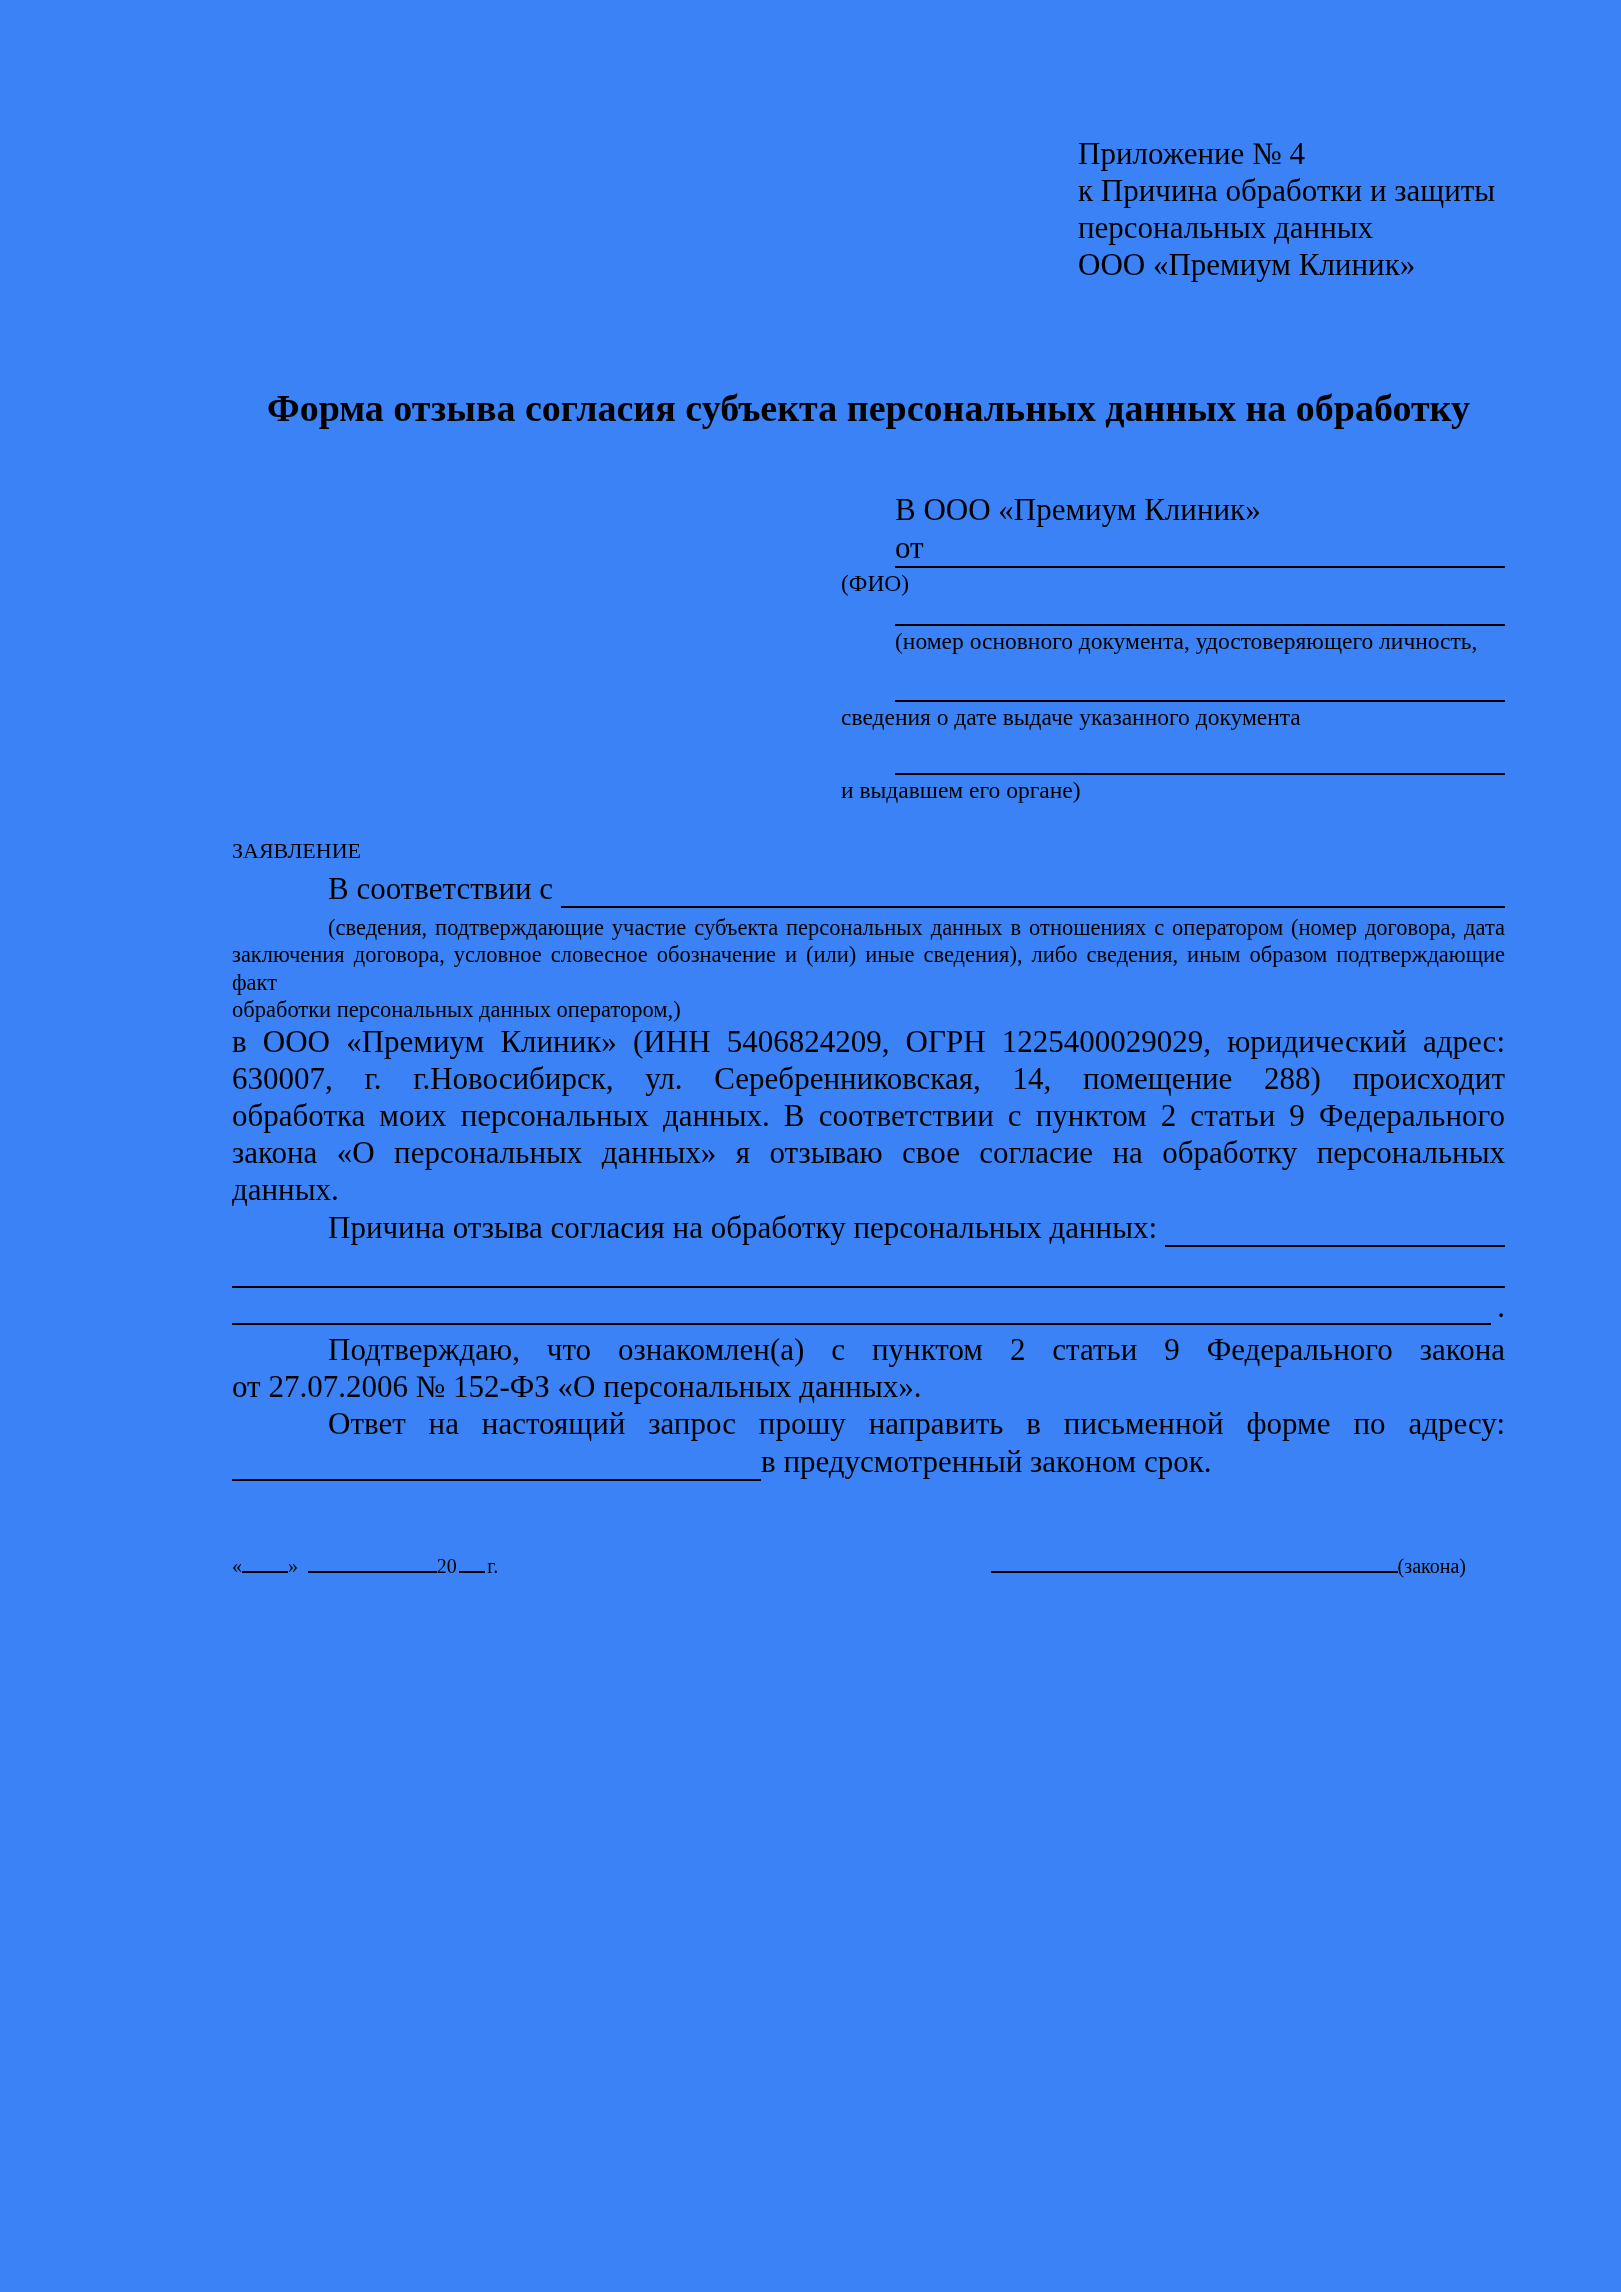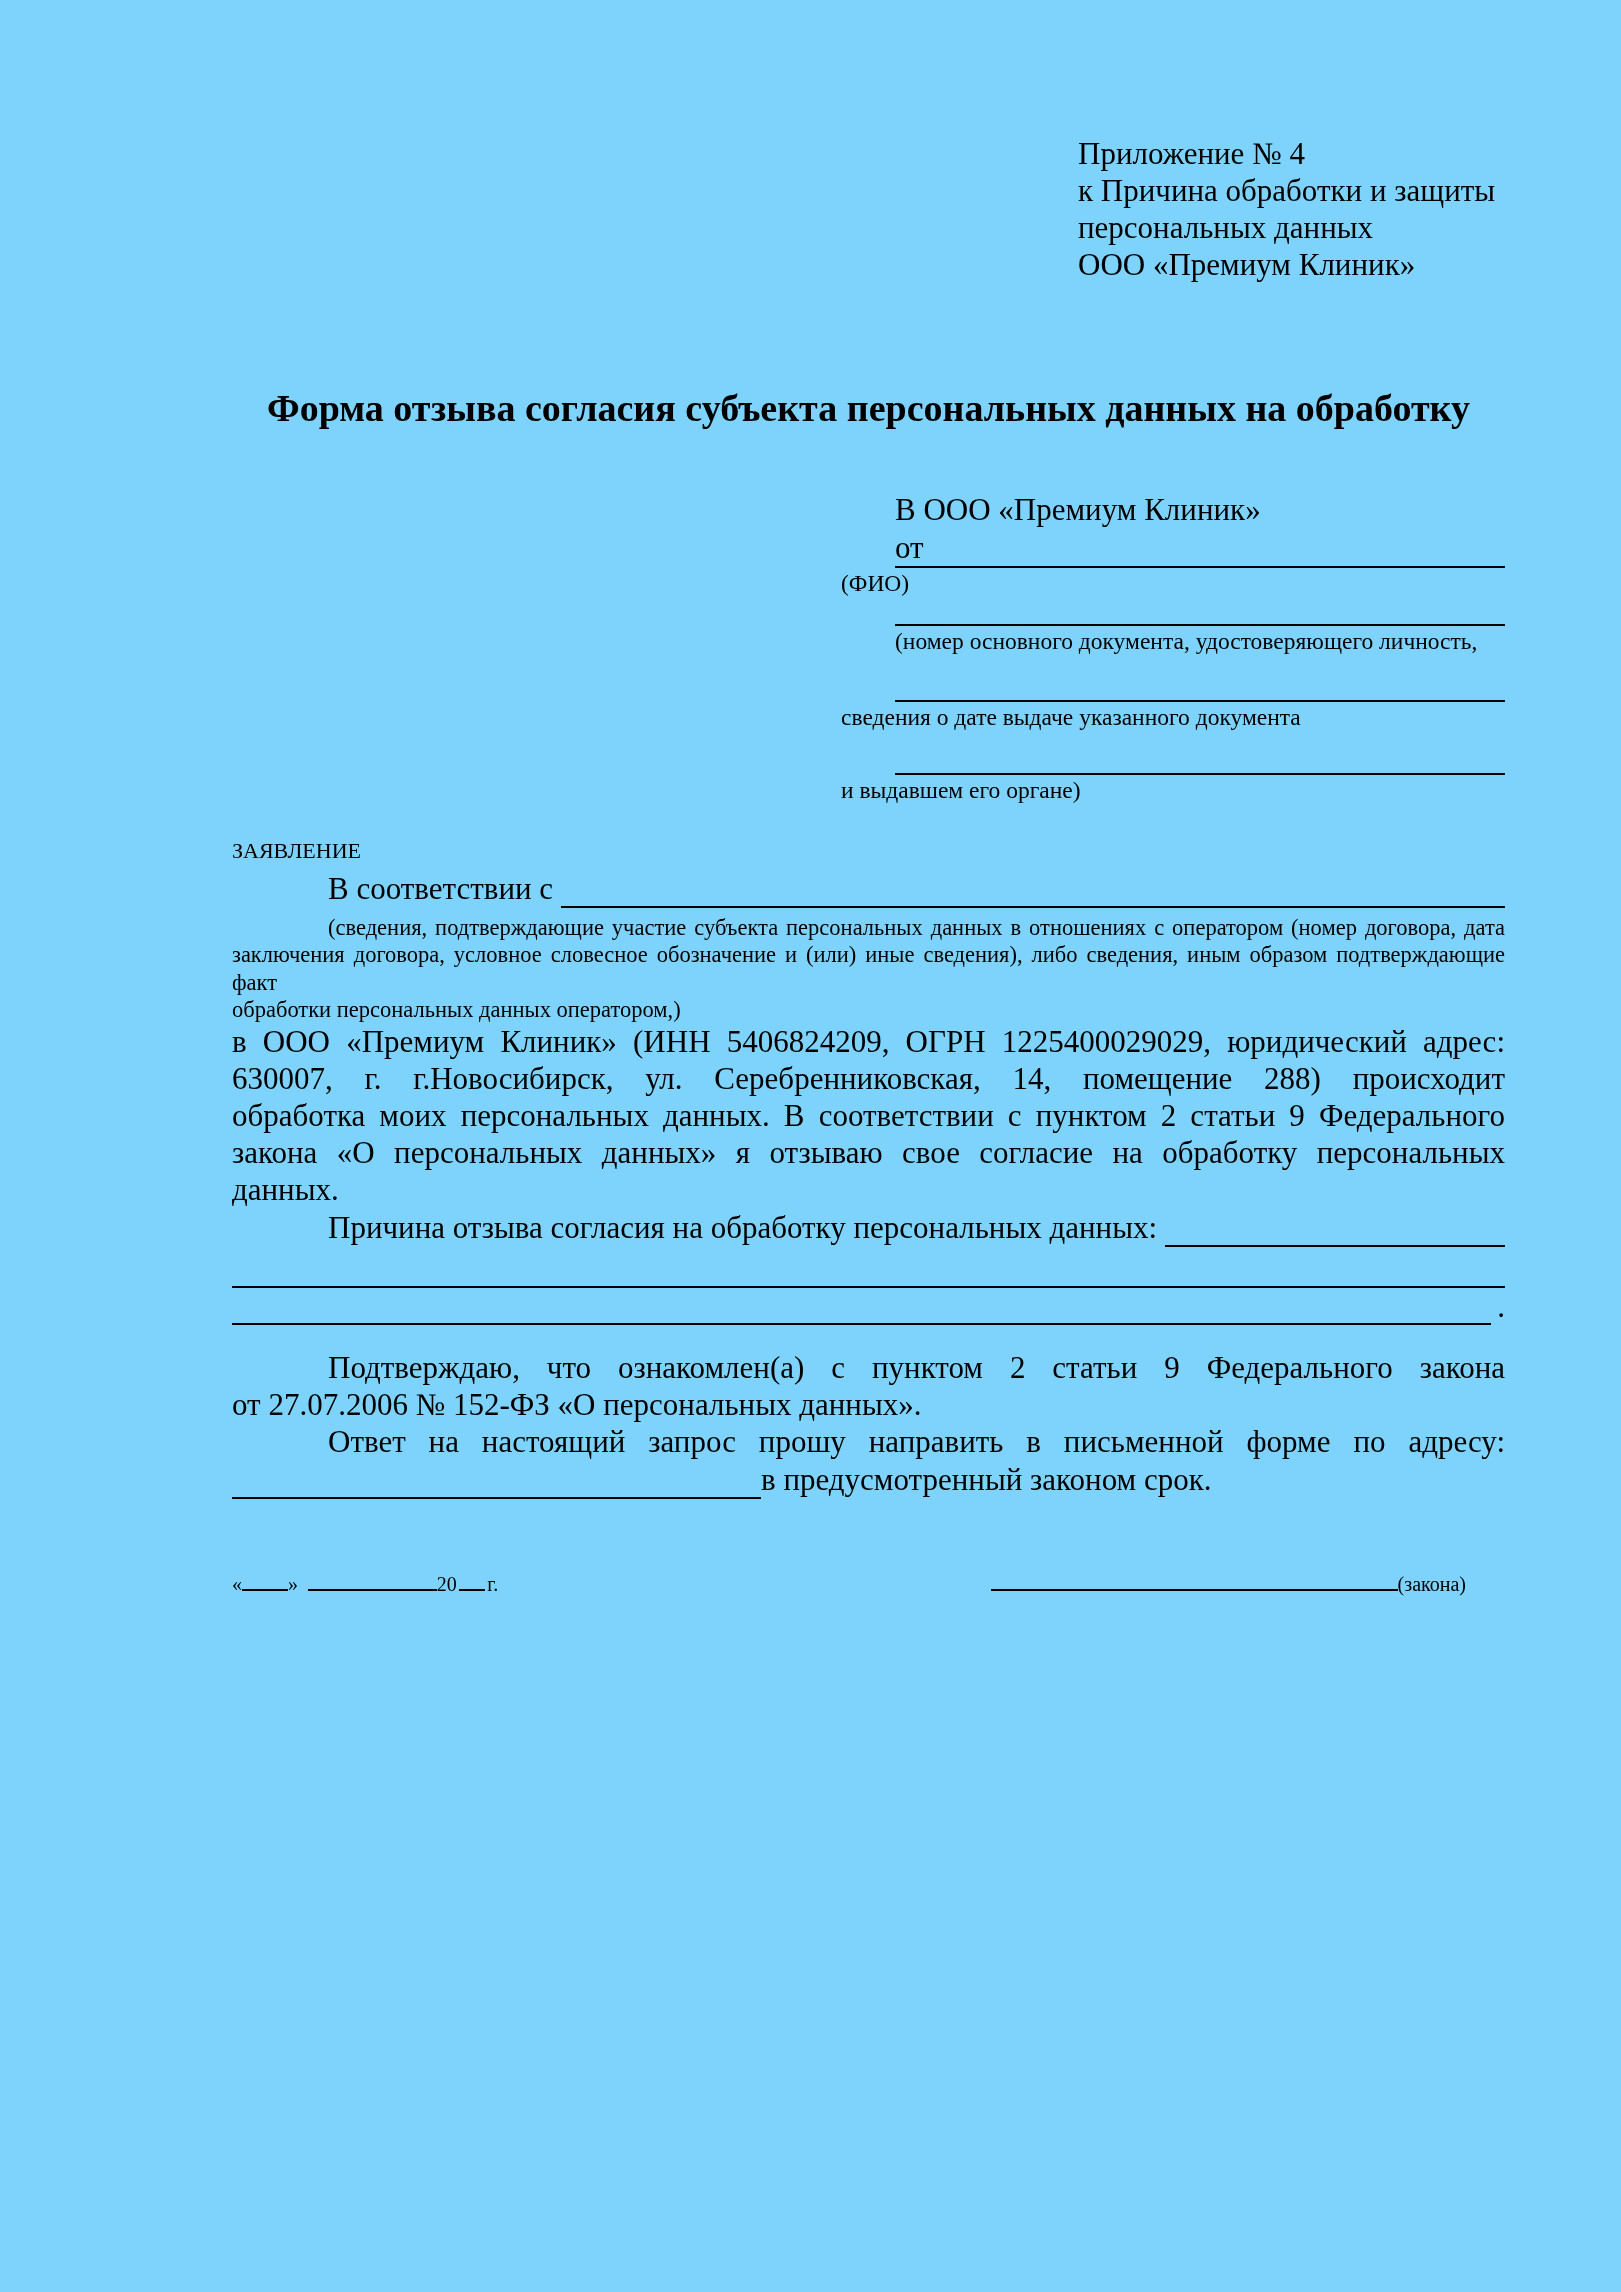--- a/index.html
+++ b/index.html
@@ -1,20 +1,20 @@
 <!DOCTYPE html>
 <html><head>
 <meta charset="utf-8">
 <style>
   * { margin:0; padding:0; box-sizing:border-box; }
   html,body { background:#ffffff; }
   .page {
     position:relative;
     width:1621px; height:2293px;
-    background:#7dd3fc;
+    background:#3b82f6;
     color:#000000;
     font-family:"Liberation Serif","DejaVu Serif",serif;
     overflow:hidden;
   }
   .content { padding:135px 116px 0 232px; }
 
   
   .hdr { margin-left:846px; font-size:31px; line-height:37px; }
 
   
@@ -42,21 +42,21 @@
   .fn-line { font-size:22.5px; line-height:27.4px; }
   .indent1 { text-indent:96px; }
   .b-line { font-size:31px; line-height:37px; }
 
   .reasonrow { font-size:31px; line-height:39px; }
   .fullline { height:41px; border-bottom:2.9px solid #000; }
   .periodrow { font-size:31px; height:37px; display:flex; align-items:stretch; }
   .periodrow .bflex { margin-left:0; margin-right:5.9px; }
   .period { align-self:flex-end; line-height:37px; }
 
-  .confirm { margin-top:24px; }
+  .confirm { margin-top:6px; }
   .replyrow { font-size:31px; line-height:39px; display:flex; }
   .addr-blank { width:529px; flex:none; border-bottom:2.9px solid #000; }
   .reply-suffix { line-height:39px; }
 
   
   .footer { margin-top:63px; display:flex; justify-content:space-between; font-size:20px; line-height:39px; }
   .ib { display:inline-block; border-bottom:2.9px solid #000; height:29px; vertical-align:baseline; }
   .w47 { width:46px; } .w132 { width:129px; margin-left:9.8px; } .w27 { width:26.5px; margin:0 2px; }
   .sig { margin-right:39px; }
   .sigline { width:407px; }

